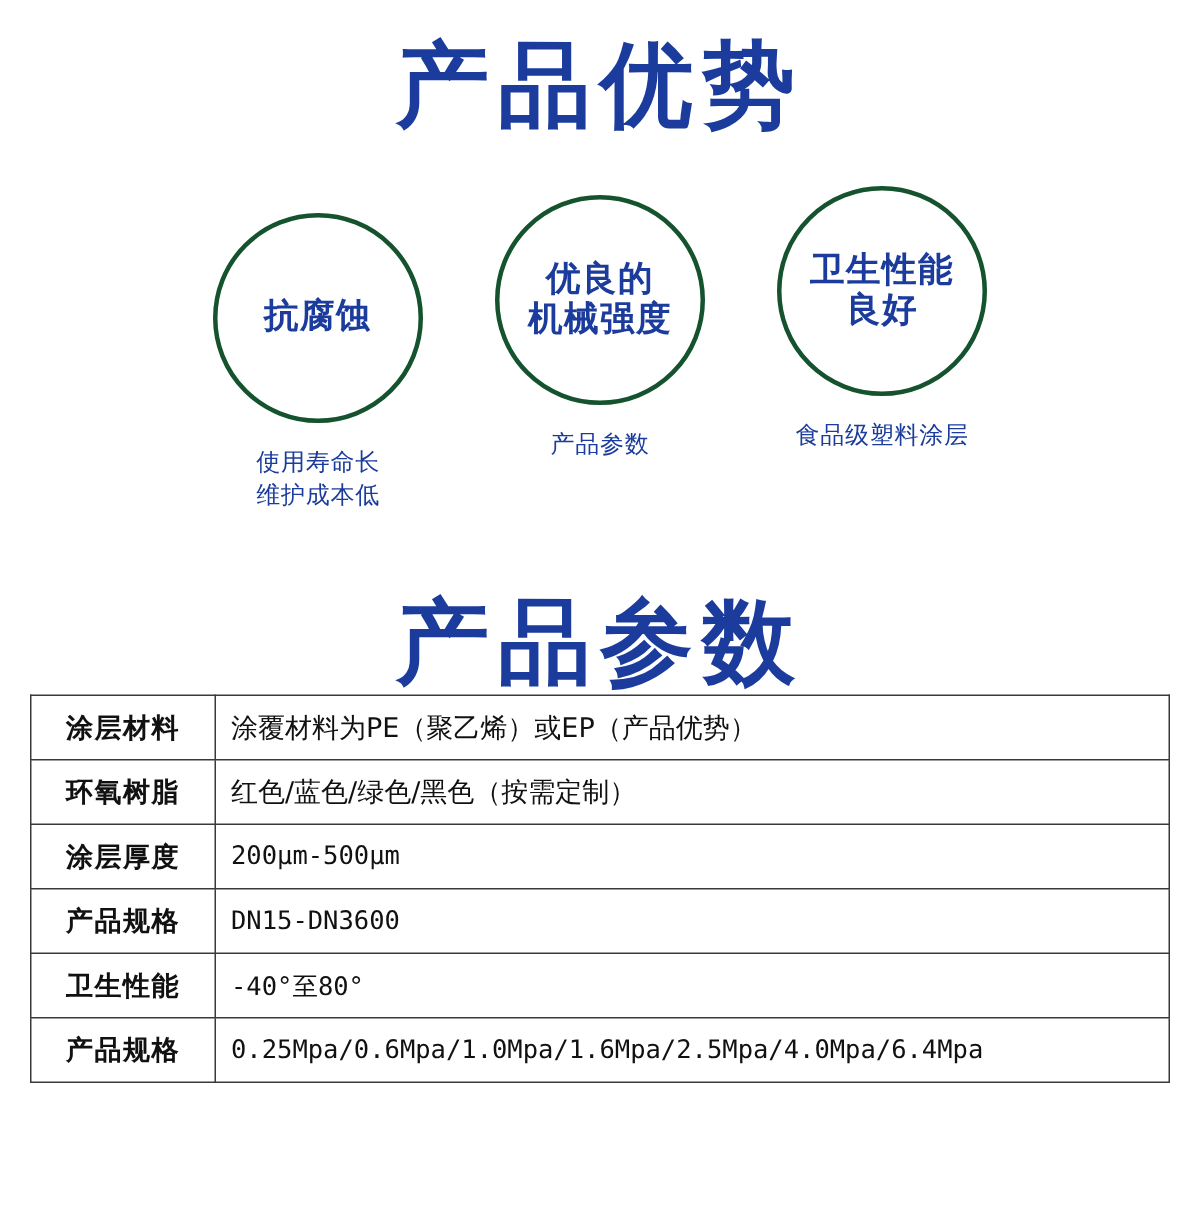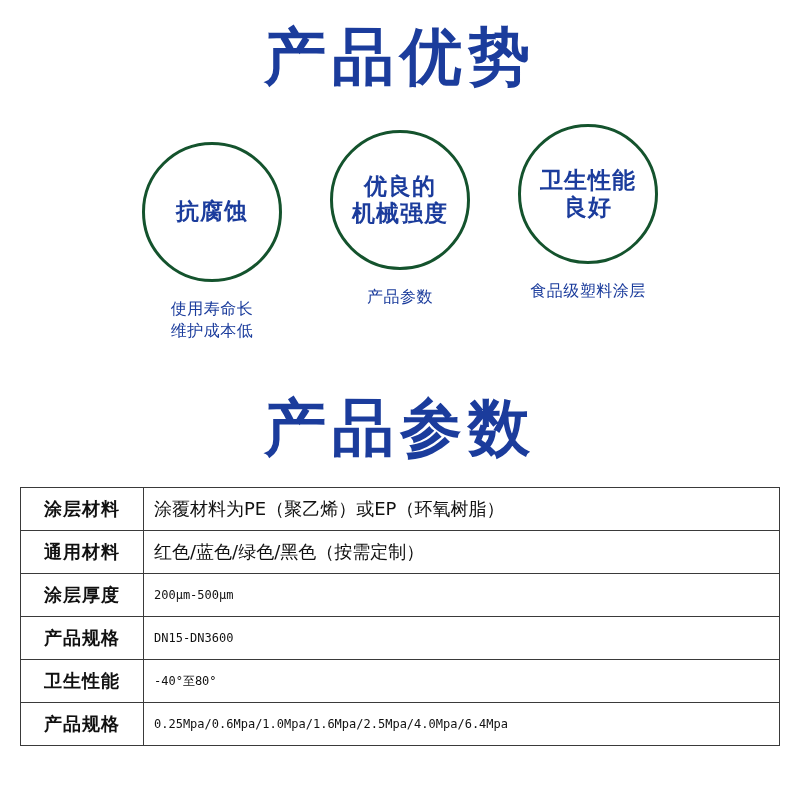--- a/index.html
+++ b/index.html
@@ -85,21 +85,21 @@
   }
 
   
   .c0 { margin-top: 18px; }
   .c1 { margin-top: 6px; }
   .c2 { margin-top: 0px; }
   .c3 { margin-top: 0px; }
 
   
   .table-wrap {
-    margin: 28px auto 0 auto;
+    margin: 4px auto 0 auto;
     width: 760px;
   }
   table.params {
     border-collapse: collapse;
     width: 100%;
     table-layout: fixed;
   }
   table.params td {
     border: 1px solid #3a3a3a;
     height: 40px;
@@ -111,21 +111,21 @@
     text-align: center;
     font-family: "DejaVu Sans", sans-serif;
     font-weight: bold;
     font-size: 18px;
     letter-spacing: 1px;
     color: #111111;
   }
   td.value {
     padding-left: 10px;
     font-family: "DejaVu Sans Mono", monospace;
-    font-size: 12px;
+    font-size: 17px;
     letter-spacing: 0px;
     color: #111111;
   }
   td.value.cjk {
     font-family: "DejaVu Sans", sans-serif;
     font-size: 18px;
   }
 </style>
 </head>
 <body>
@@ -163,24 +163,24 @@
 
   </div>
 
   <div class="main-heading" id="params-title" style="margin-top:50px;">产品参数</div>
 
   <div class="table-wrap">
     <table class="params">
       <tbody>
         <tr>
           <td class="label">涂层材料</td>
-          <td class="value cjk">涂覆材料为PE（聚乙烯）或EP（环氧树脂）</td>
-        </tr>
-        <tr>
-          <td class="label">通用材料</td>
+          <td class="value cjk">涂覆材料为PE（聚乙烯）或EP（产品优势）</td>
+        </tr>
+        <tr>
+          <td class="label">环氧树脂</td>
           <td class="value cjk">红色/蓝色/绿色/黑色（按需定制）</td>
         </tr>
         <tr>
           <td class="label">涂层厚度</td>
           <td class="value">200μm-500μm</td>
         </tr>
         <tr>
           <td class="label">产品规格</td>
           <td class="value">DN15-DN3600</td>
         </tr>

